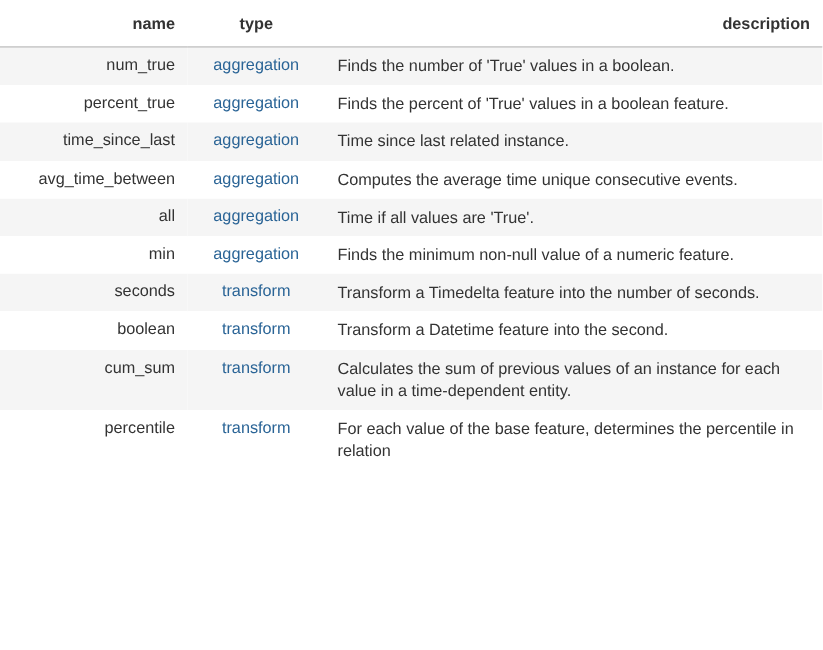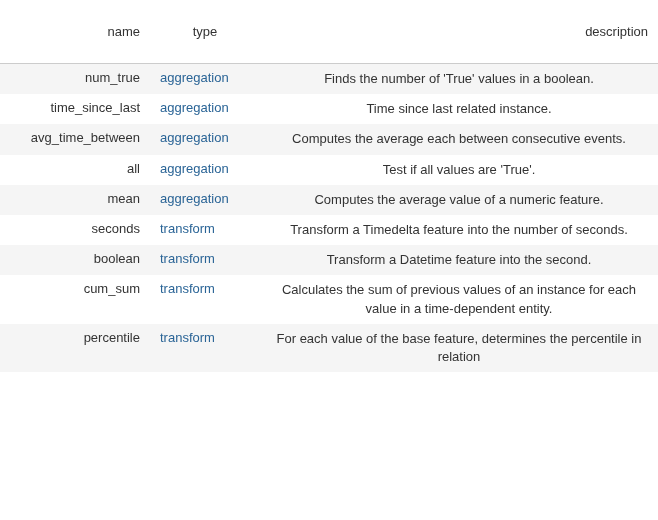--- a/index.html
+++ b/index.html
@@ -15,22 +15,22 @@
     }
     table {
       width: 100%;
       border-collapse: collapse;
     }
     thead tr {
       background: #fff;
       border-bottom: 1px solid #ccc;
     }
     thead th {
-      padding: 24px 10px;
-      font-weight: normal;
+      padding: 11px 10px;
+      font-weight: bold;
       color: #333;
       text-align: right;
     }
     thead th:nth-child(1) {
       text-align: right;
       width: 150px;
     }
     thead th:nth-child(2) {
       text-align: center;
       width: 110px;
@@ -49,25 +49,26 @@
       padding: 6px 10px;
       vertical-align: top;
       color: #333;
     }
     tbody td:nth-child(1) {
       text-align: right;
       width: 150px;
       font-weight: normal;
     }
     tbody td:nth-child(2) {
+      text-align: center;
       width: 110px;
       color: #2a6496;
     }
     tbody td:nth-child(3) {
-      text-align: center;
+      text-align: left;
       width: 398px;
       line-height: 1.4;
     }
   </style>
 </head>
 <body>
 
 <table>
   <thead>
     <tr>
@@ -76,38 +77,43 @@
       <th>description</th>
     </tr>
   </thead>
   <tbody id="table-body">
   <tr>
         <td>num_true</td>
         <td>aggregation</td>
         <td>Finds the number of 'True' values in a boolean.</td>
       </tr>
       <tr>
+        <td>percent_true</td>
+        <td>aggregation</td>
+        <td>Finds the percent of 'True' values in a boolean feature.</td>
+      </tr>
+      <tr>
         <td>time_since_last</td>
         <td>aggregation</td>
         <td>Time since last related instance.</td>
       </tr>
       <tr>
         <td>avg_time_between</td>
         <td>aggregation</td>
-        <td>Computes the average each between consecutive events.</td>
+        <td>Computes the average time unique consecutive events.</td>
       </tr>
       <tr>
         <td>all</td>
         <td>aggregation</td>
-        <td>Test if all values are 'True'.</td>
+        <td>Time if all values are 'True'.</td>
       </tr>
       <tr>
-        <td>mean</td>
+        <td>min</td>
         <td>aggregation</td>
-        <td>Computes the average value of a numeric feature.</td>
+        <td>Finds the minimum non-null value of a numeric feature.</td>
       </tr>
       <tr>
         <td>seconds</td>
         <td>transform</td>
         <td>Transform a Timedelta feature into the number of seconds.</td>
       </tr>
       <tr>
         <td>boolean</td>
         <td>transform</td>
         <td>Transform a Datetime feature into the second.</td>

